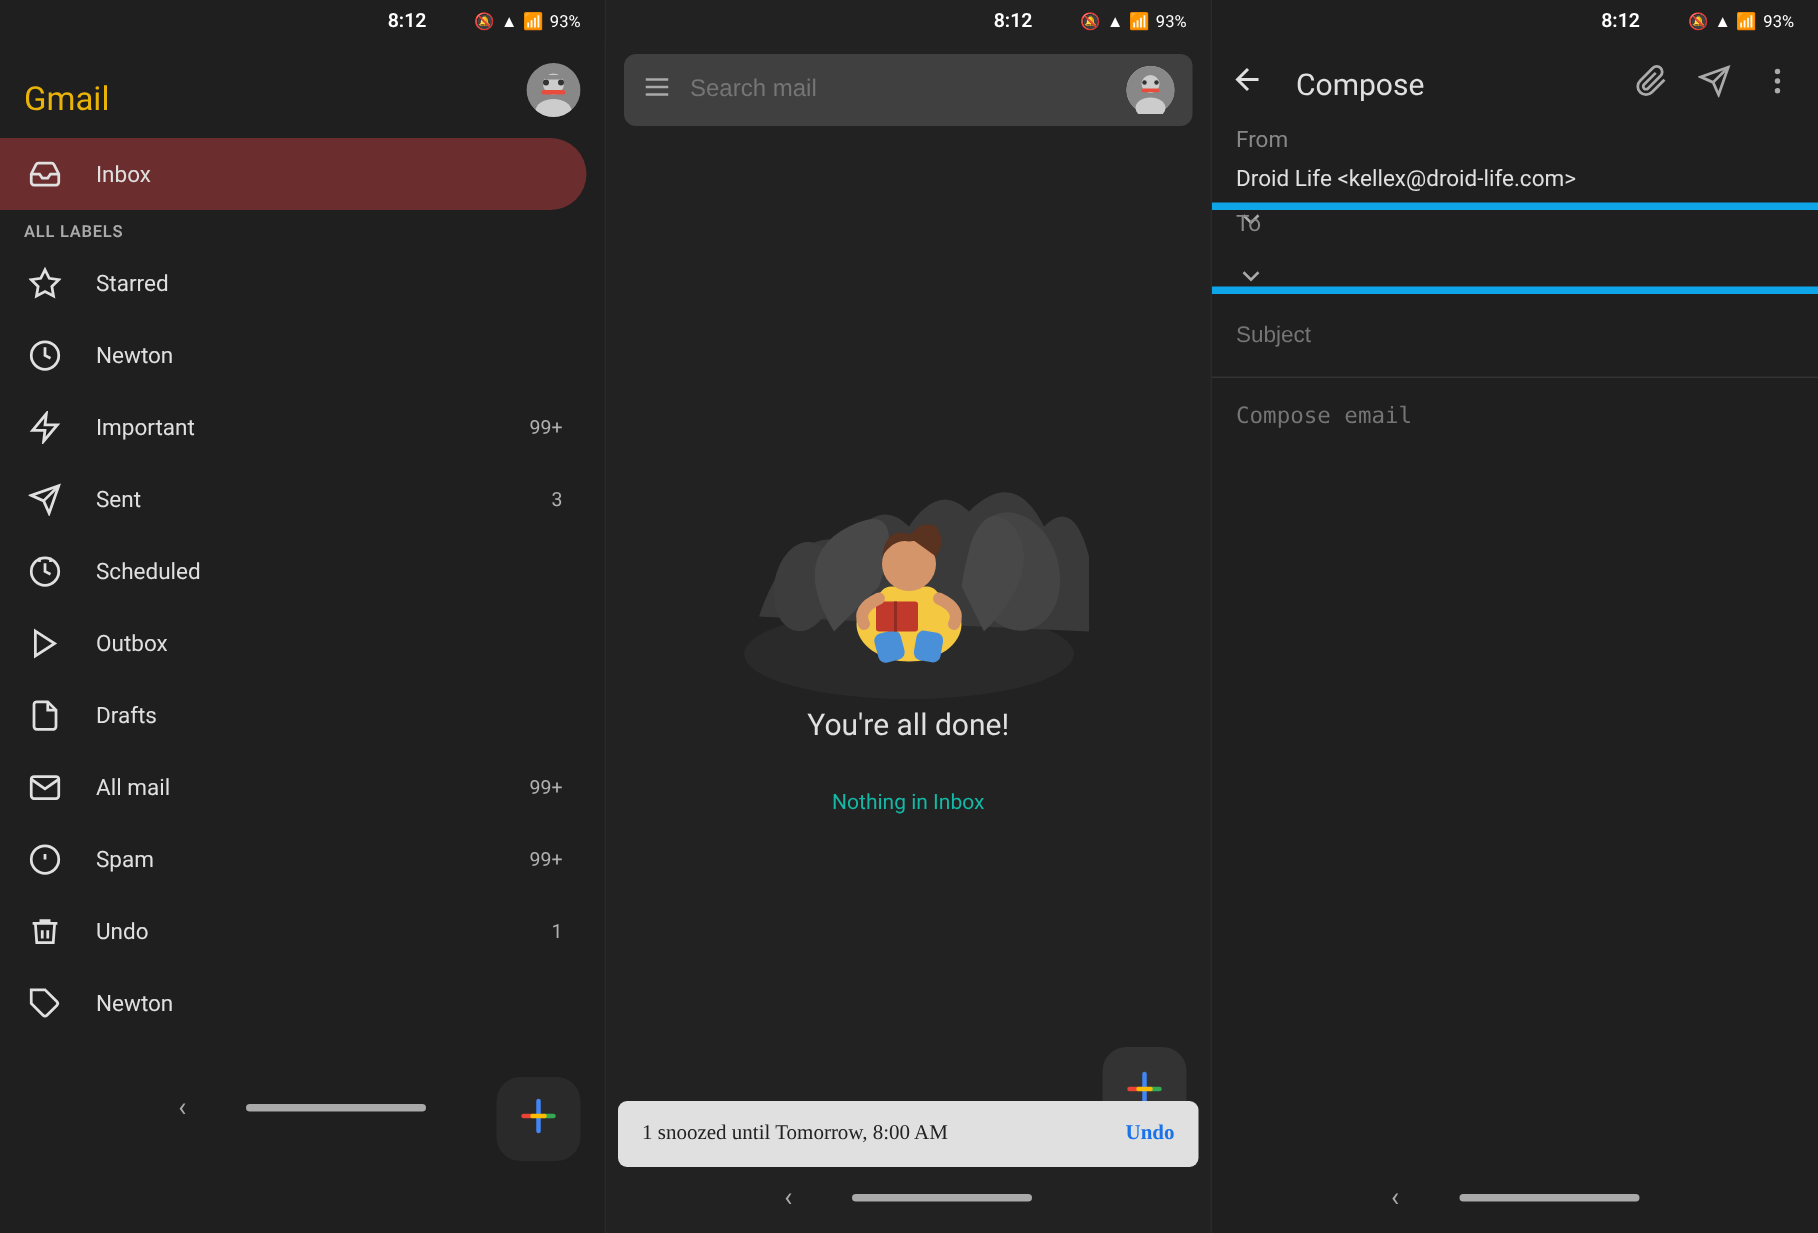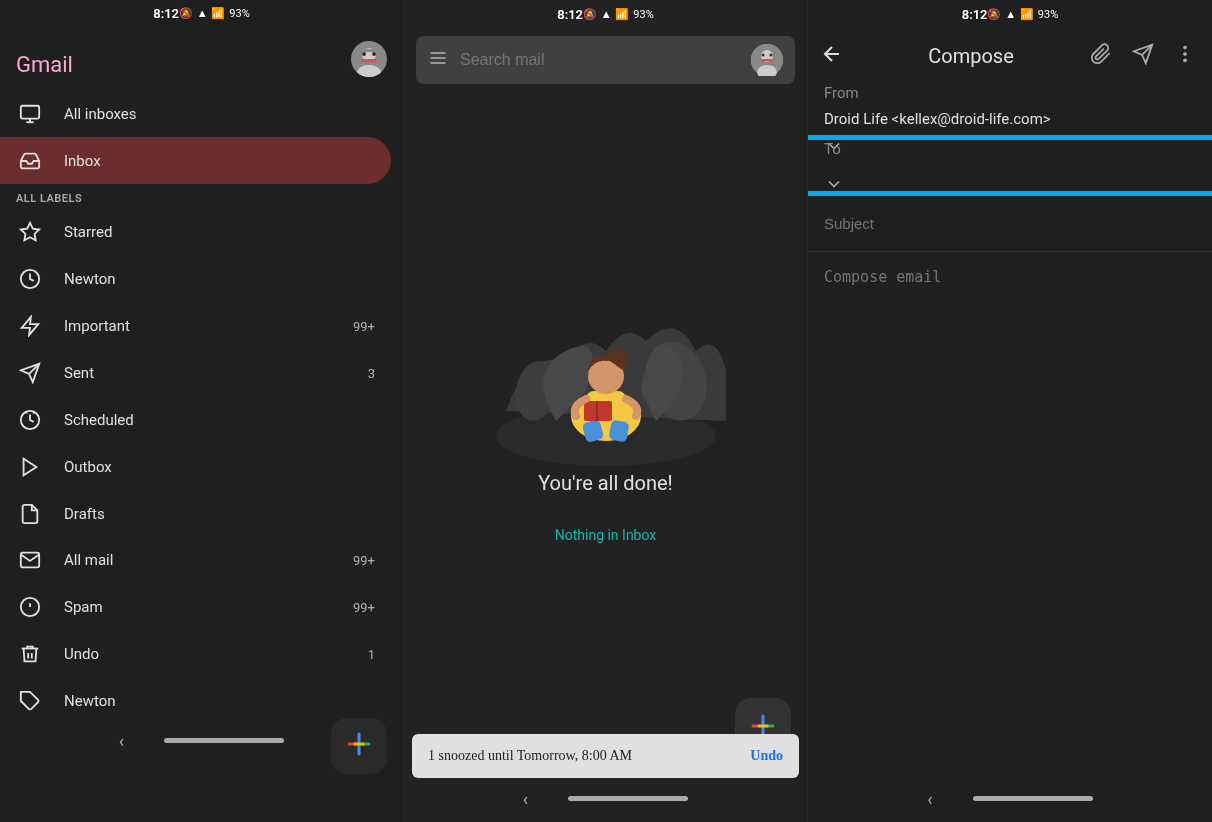--- a/index.html
+++ b/index.html
@@ -21,23 +21,24 @@
       display: flex;
       flex-direction: column;
       position: relative;
       border-right: 1px solid #2a2a2a;
     }
 
     .status-bar {
       height: 28px;
       display: flex;
       align-items: center;
-      justify-content: center;
-      padding: 0 4px;
+      justify-content: flex-end;
+      padding: 0 16px;
       background: #1f1f1f;
+      gap: 32px;
     }
     .status-time {
       color: #fff;
       font-size: 13px;
       font-weight: 600;
     }
     .status-icons {
       display: flex;
       align-items: center;
       gap: 4px;
@@ -46,21 +47,21 @@
     }
 
     .sidebar-header {
       display: flex;
       align-items: center;
       justify-content: space-between;
       padding: 12px 16px;
       height: 64px;
     }
     .app-title {
-      color: #f9a8d4;
+      color: #eab308;
       font-size: 22px;
       font-weight: 400;
       margin-top: 12px;
     }
     .avatar-circle {
       width: 36px;
       height: 36px;
       border-radius: 50%;
       background: #555;
       display: flex;
@@ -269,21 +270,20 @@
       font-size: 22px;
       padding: 8px;
       cursor: pointer;
     }
     .compose-title {
       color: #e0e0e0;
       font-size: 20px;
       font-weight: 400;
       flex: 1;
       margin-left: 8px;
-      text-align: center;
     }
     .compose-action-btn {
       color: #aaa;
       font-size: 20px;
       padding: 8px;
       cursor: pointer;
     }
 
     .compose-field {
       display: flex;
@@ -377,30 +377,20 @@
         <circle cx="18" cy="14" r="7" fill="#ccc"></circle>
         <ellipse cx="18" cy="32" rx="12" ry="8" fill="#ccc"></ellipse>
         <circle cx="13" cy="13" r="2" fill="#333"></circle>
         <circle cx="23" cy="13" r="2" fill="#333"></circle>
         <rect x="10" y="18" width="16" height="3" rx="2" fill="#e74c3c"></rect>
         <rect x="12" y="8" width="12" height="3" rx="2" fill="#888"></rect>
       </svg>
     </div>
   </div>
 
-  <div class="nav-item">
-    <span class="nav-icon">
-      <svg width="22" height="22" viewBox="0 0 24 24" fill="none" stroke="#e0e0e0" stroke-width="2">
-        <rect x="2" y="3" width="20" height="14" rx="2"></rect>
-        <line x1="8" y1="21" x2="16" y2="21"></line>
-        <line x1="12" y1="17" x2="12" y2="21"></line>
-      </svg>
-    </span>
-    <span class="nav-label">All inboxes</span>
-  </div>
 
   <div class="nav-item active">
     <span class="nav-icon">
       <svg width="22" height="22" viewBox="0 0 24 24" fill="none" stroke="#e0e0e0" stroke-width="2">
         <polyline points="22 12 16 12 14 15 10 15 8 12 2 12"></polyline>
         <path d="M5.45 5.11L2 12v6a2 2 0 002 2h16a2 2 0 002-2v-6l-3.45-6.89A2 2 0 0016.76 4H7.24a2 2 0 00-1.79 1.11z"></path>
       </svg>
     </span>
     <span class="nav-label">Inbox</span>
   </div>

